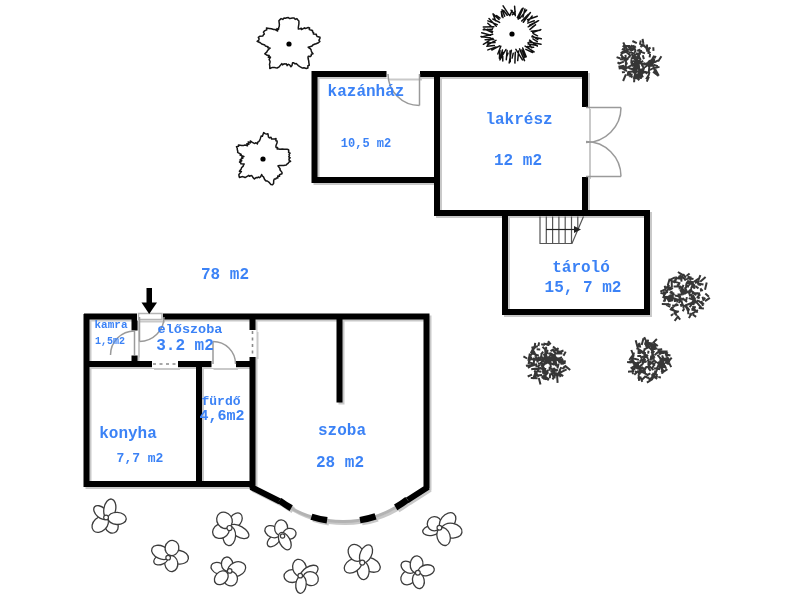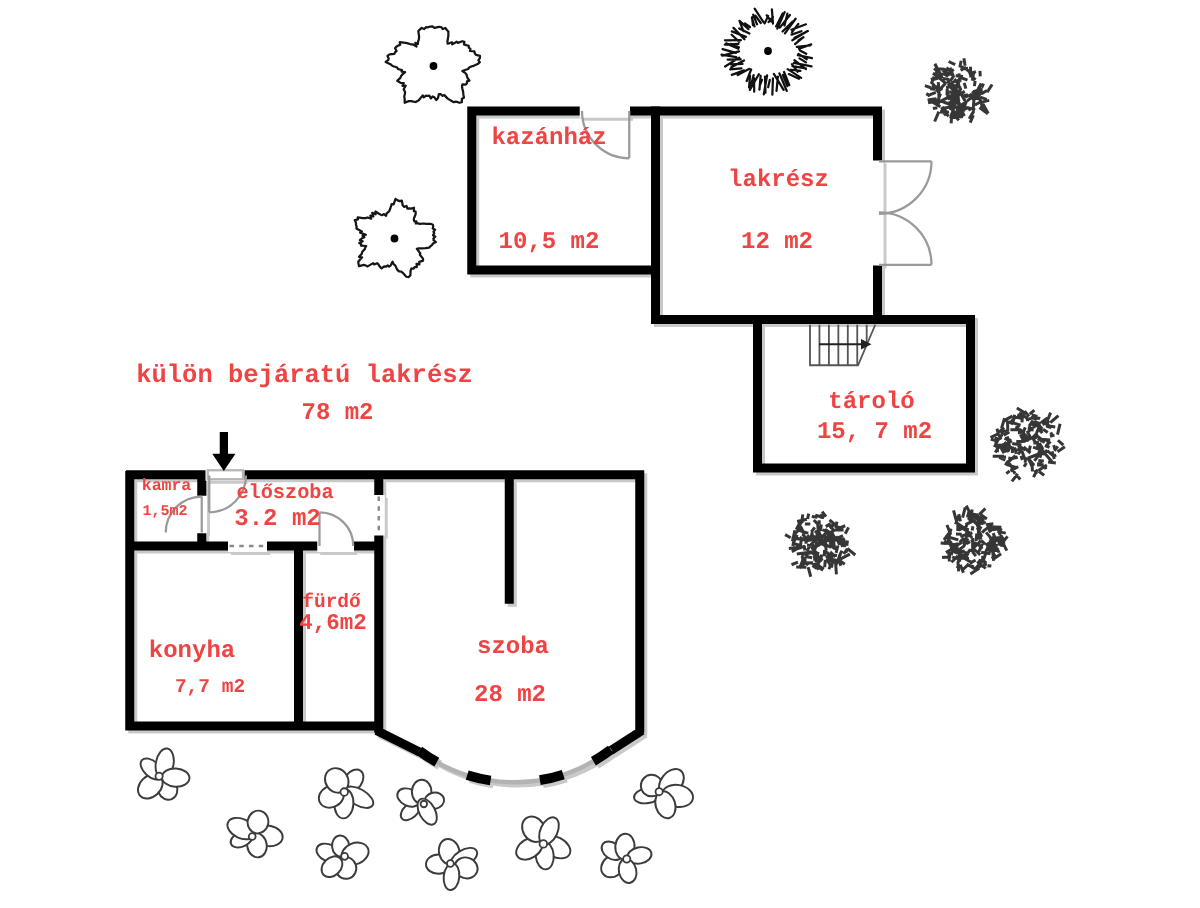--- a/index.html
+++ b/index.html
@@ -1,20 +1,20 @@
 <!DOCTYPE html>
 <html><head>
 <meta charset="utf-8">
 <style>
   html,body{margin:0;padding:0;background:#fff;}
   .stage{position:relative;width:800px;height:605px;background:#fff;overflow:hidden;
          font-family:"Liberation Mono","DejaVu Sans Mono",monospace;}
   svg{position:absolute;left:0;top:0;}
   .walls{filter:drop-shadow(2px 2px 0px #c9c9c9);}
-  .lbl{position:absolute;transform:translate(-50%,-50%);font-weight:bold;color:#ef4444;
+  .lbl{position:absolute;transform:translate(-50%,-50%);font-weight:bold;color:#3b82f6;
        white-space:nowrap;line-height:1;}
 </style>
 </head>
 <body>
 
 <div class="stage">
 
   <svg width="800" height="605" viewBox="0 0 800 605">
 
     <g id="landscape">
@@ -181,25 +181,24 @@
       <path d="M 546 229.5 L 574 229.5" stroke="#222"></path>
       <polygon points="574,226 581,229.5 574,233" fill="#222" stroke="none"></polygon>
     </g>
 
     <g fill="#000" stroke="none">
       <rect x="146.5" y="288" width="5.5" height="16"></rect>
       <polygon points="141.5,302.5 157,302.5 149.2,314"></polygon>
     </g>
   </svg>
 
-  <div class="lbl" style="left:203px;top:251px;font-size:17px">külön bejáratú lakrész</div>
   <div class="lbl" style="left:225px;top:275px;font-size:16px">78 m2</div>
 
   <div class="lbl" style="left:366px;top:92px;font-size:16px">kazánház</div>
-  <div class="lbl" style="left:366px;top:161px;font-size:16px">10,5 m2</div>
+  <div class="lbl" style="left:366px;top:144px;font-size:12px">10,5 m2</div>
 
   <div class="lbl" style="left:519px;top:120px;font-size:16px">lakrész</div>
   <div class="lbl" style="left:518px;top:161px;font-size:16px">12 m2</div>
 
   <div class="lbl" style="left:581px;top:268px;font-size:16px">tároló</div>
   <div class="lbl" style="left:583px;top:288px;font-size:16px">15, 7 m2</div>
 
   <div class="lbl" style="left:111px;top:325px;font-size:11px">kamra</div>
   <div class="lbl" style="left:110px;top:342px;font-size:10px">1,5m2</div>
 

